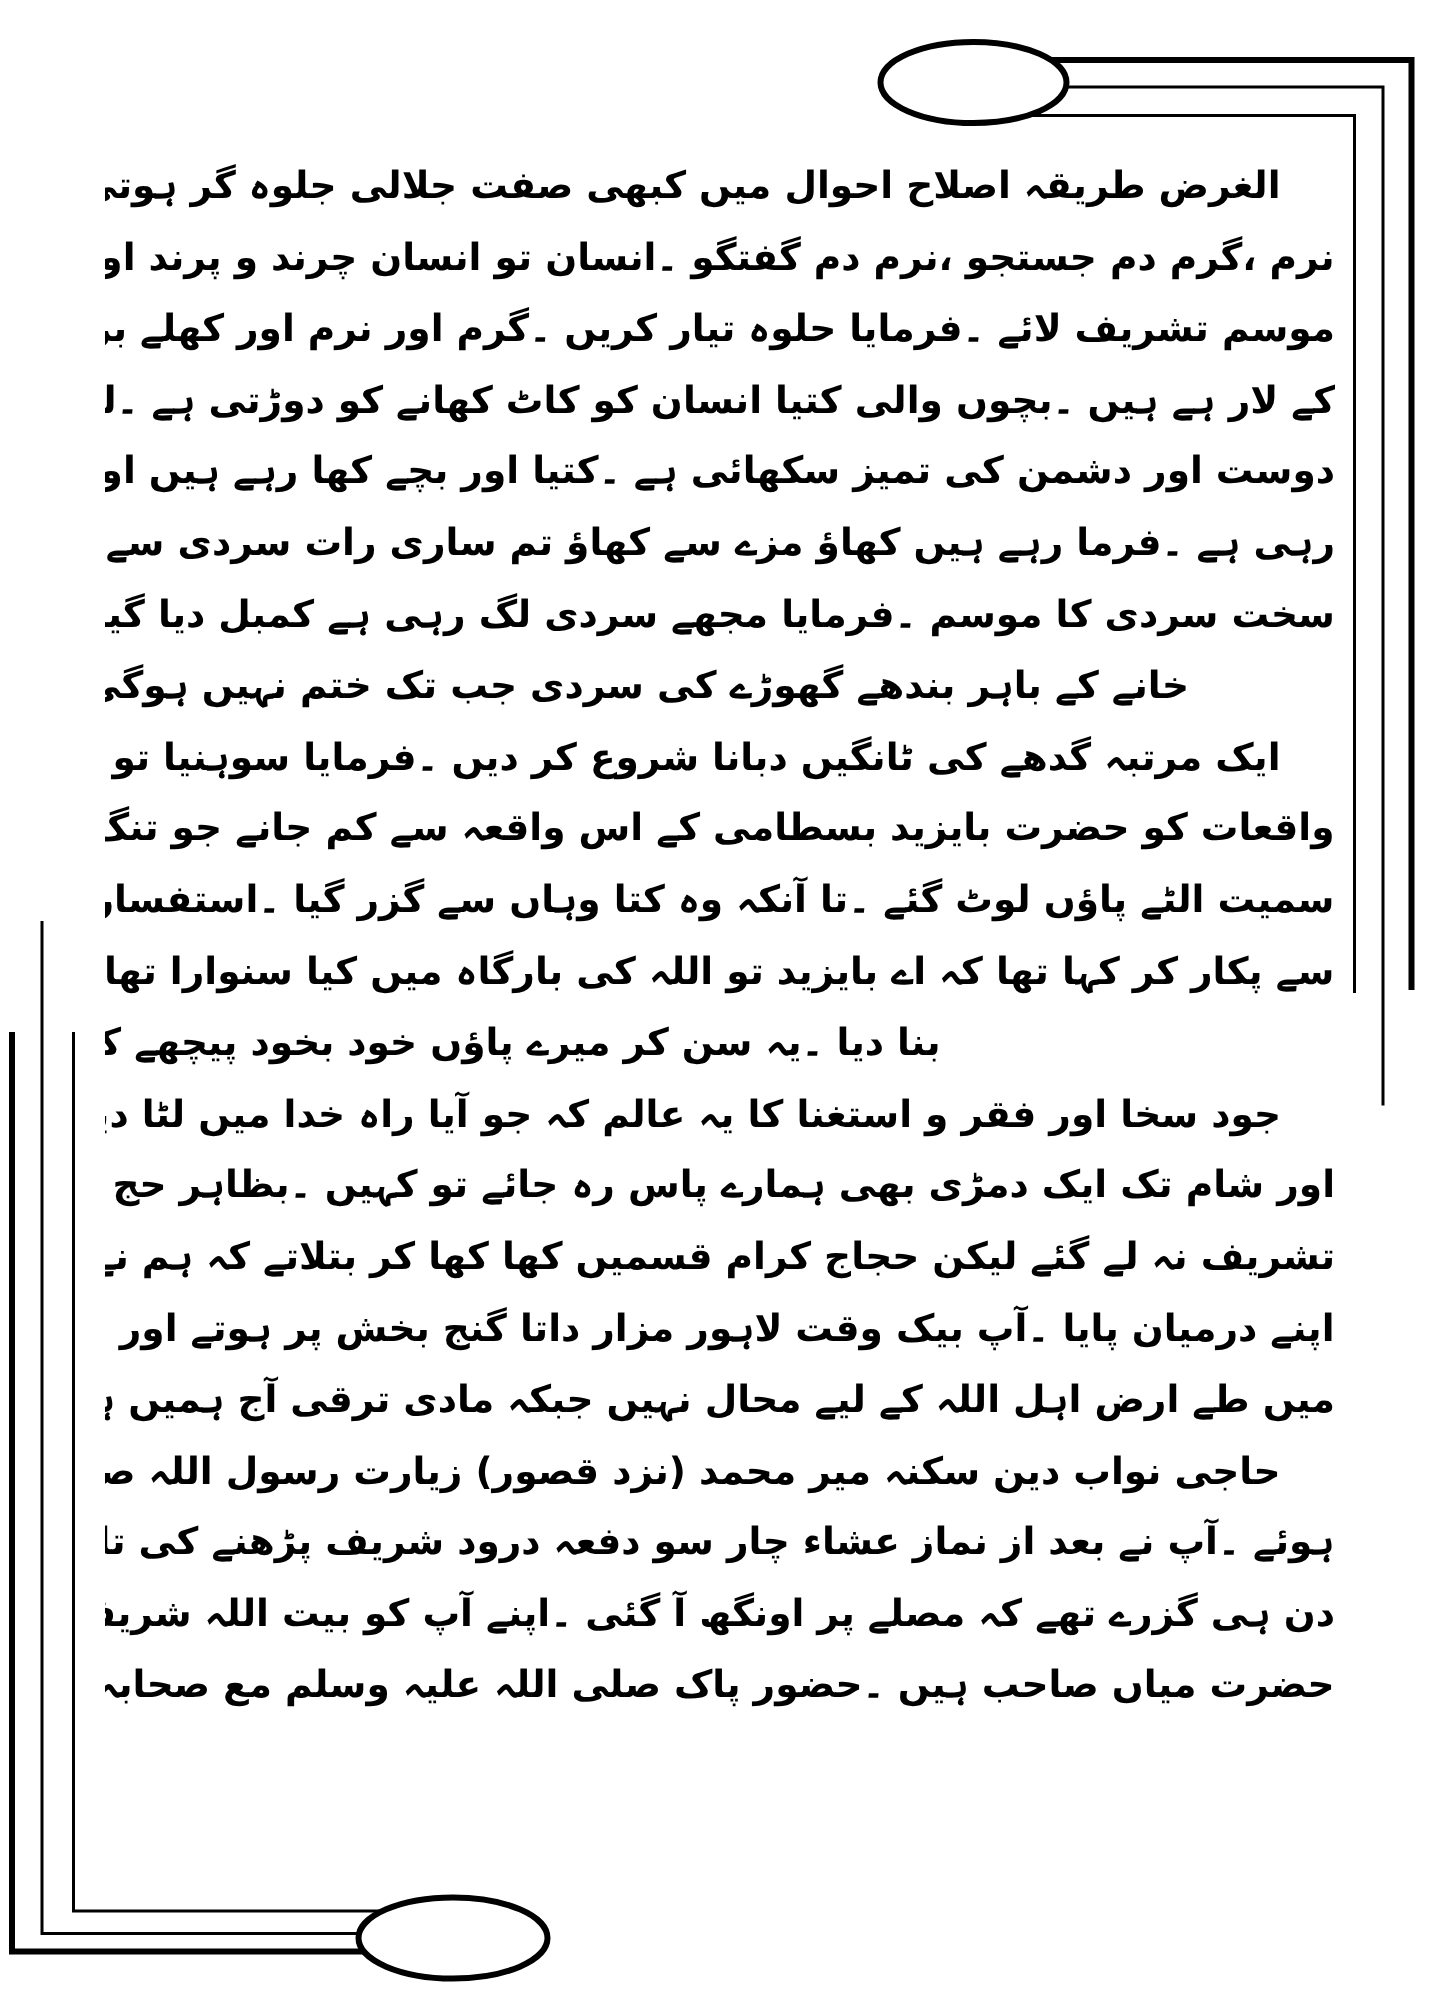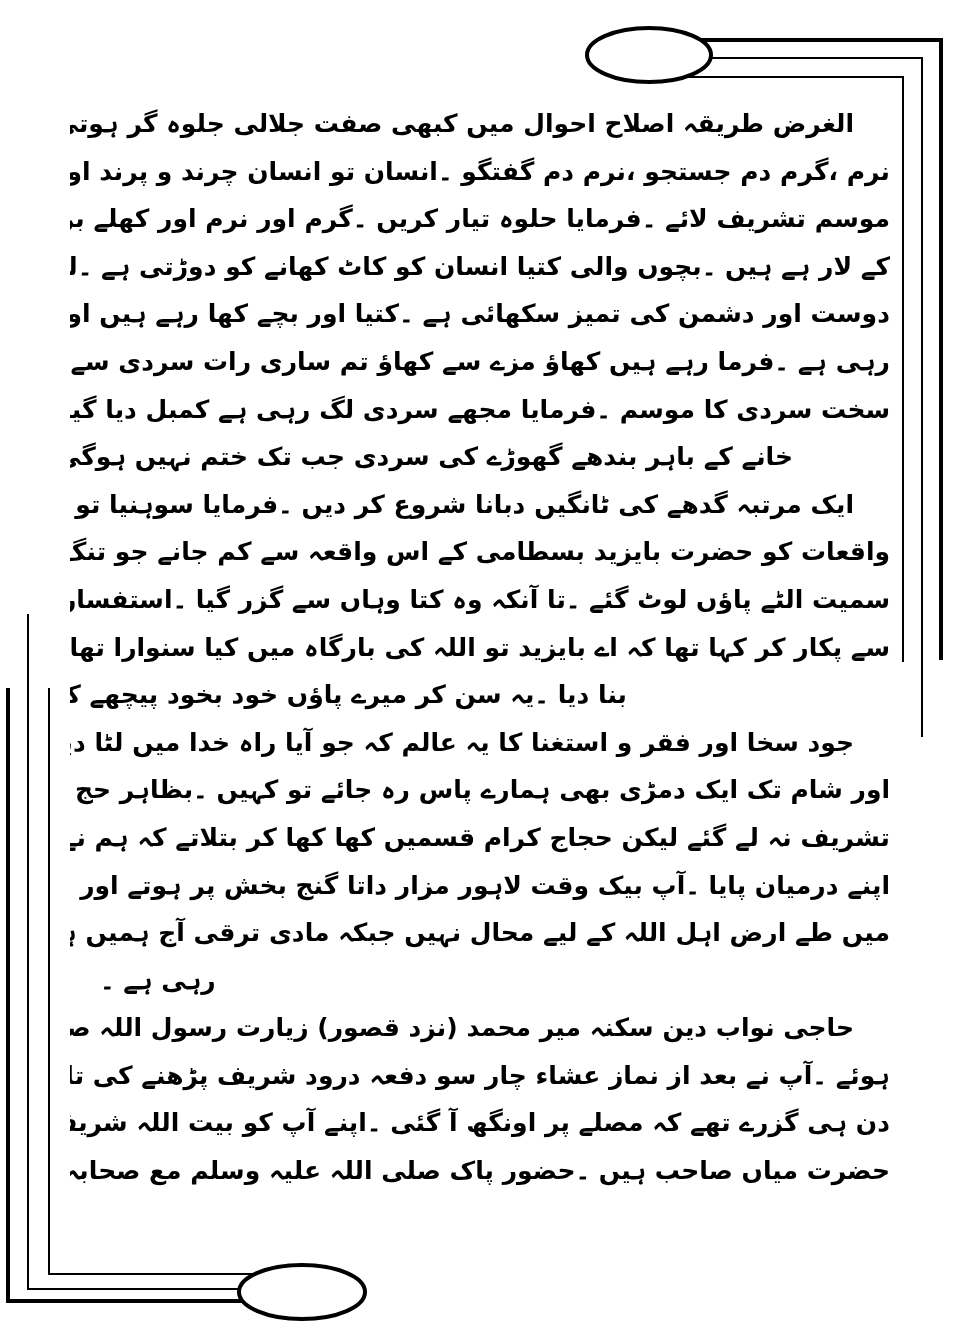--- a/index.html
+++ b/index.html
@@ -78,21 +78,20 @@
         <div class="text-line">سمیت الٹے پاؤں لوٹ گئے ۔تا آنکہ وہ کتا وہاں سے گزر گیا ۔استفسار پر فرمایا کہ اس کتے نے زبان حال</div>
         <div class="text-line">سے پکار کر کہا تھا کہ اے بایزید تو اللہ کی بارگاہ میں کیا سنوارا تھا کہ تجھے سلطان العارفین بنا دیا اور مجھے کتا</div>
         <div class="text-line" style="padding-right: 263px;">بنا دیا ۔یہ سن کر میرے پاؤں خود بخود پیچھے کو چل دیے ۔یہ ہے عرفان نفس ۔</div>
       </div>
       <div class="paragraph">
         <div class="text-line" style="padding-right: 36px;">جود سخا اور فقر و استغنا کا یہ عالم کہ جو آیا راہ خدا میں لٹا دیا ۔فرماتے ہمارے پاس صبح کو لاکھ روپیہ آئے</div>
         <div class="text-line">اور شام تک ایک دمڑی بھی ہمارے پاس رہ جائے تو کہیں ۔بظاہر حج بیت اللہ کے لیے بوجہ عدم استطاعت</div>
         <div class="text-line">تشریف نہ لے گئے لیکن حجاج کرام قسمیں کھا کھا کر بتلاتے کہ ہم نے میاں صاحب کو میدان عرفات میں</div>
         <div class="text-line">اپنے درمیان پایا ۔آپ بیک وقت لاہور مزار داتا گنج بخش پر ہوتے اور پلک جھپکتے شرق پور ۔مثالی صورت</div>
         <div class="text-line">میں طے ارض اہل اللہ کے لیے محال نہیں جبکہ مادی ترقی آج ہمیں ہزاروں میل سے چلتے پھرتے مناظر دکھا</div>
-        <div class="text-line align-left" style="padding-left: 30px;">رہی ہے ۔</div>
       </div>
       <div class="paragraph">
         <div class="text-line" style="padding-right: 36px; padding-left: 55px;">حاجی نواب دین سکنہ میر محمد (نزد قصور) زیارت رسول اللہ صلی اللہ علیہ وسلم کی خواہش لیے حاضر</div>
         <div class="text-line">ہوئے ۔آپ نے بعد از نماز عشاء چار سو دفعہ درود شریف پڑھنے کی تلقین فرمائی ۔حاجی صاحب کہتے ہیں چند</div>
         <div class="text-line">دن ہی گزرے تھے کہ مصلے پر اونگھ آ گئی ۔اپنے آپ کو بیت اللہ شریف کے سامنے پاتا ہوں ۔ساتھ میرے</div>
         <div class="text-line">حضرت میاں صاحب ہیں ۔حضور پاک صلی اللہ علیہ وسلم مع صحابہ کرام تشریف فرما ہیں ۔زیارت پاک سے</div>
       </div>
     </div>
 
 </div>

